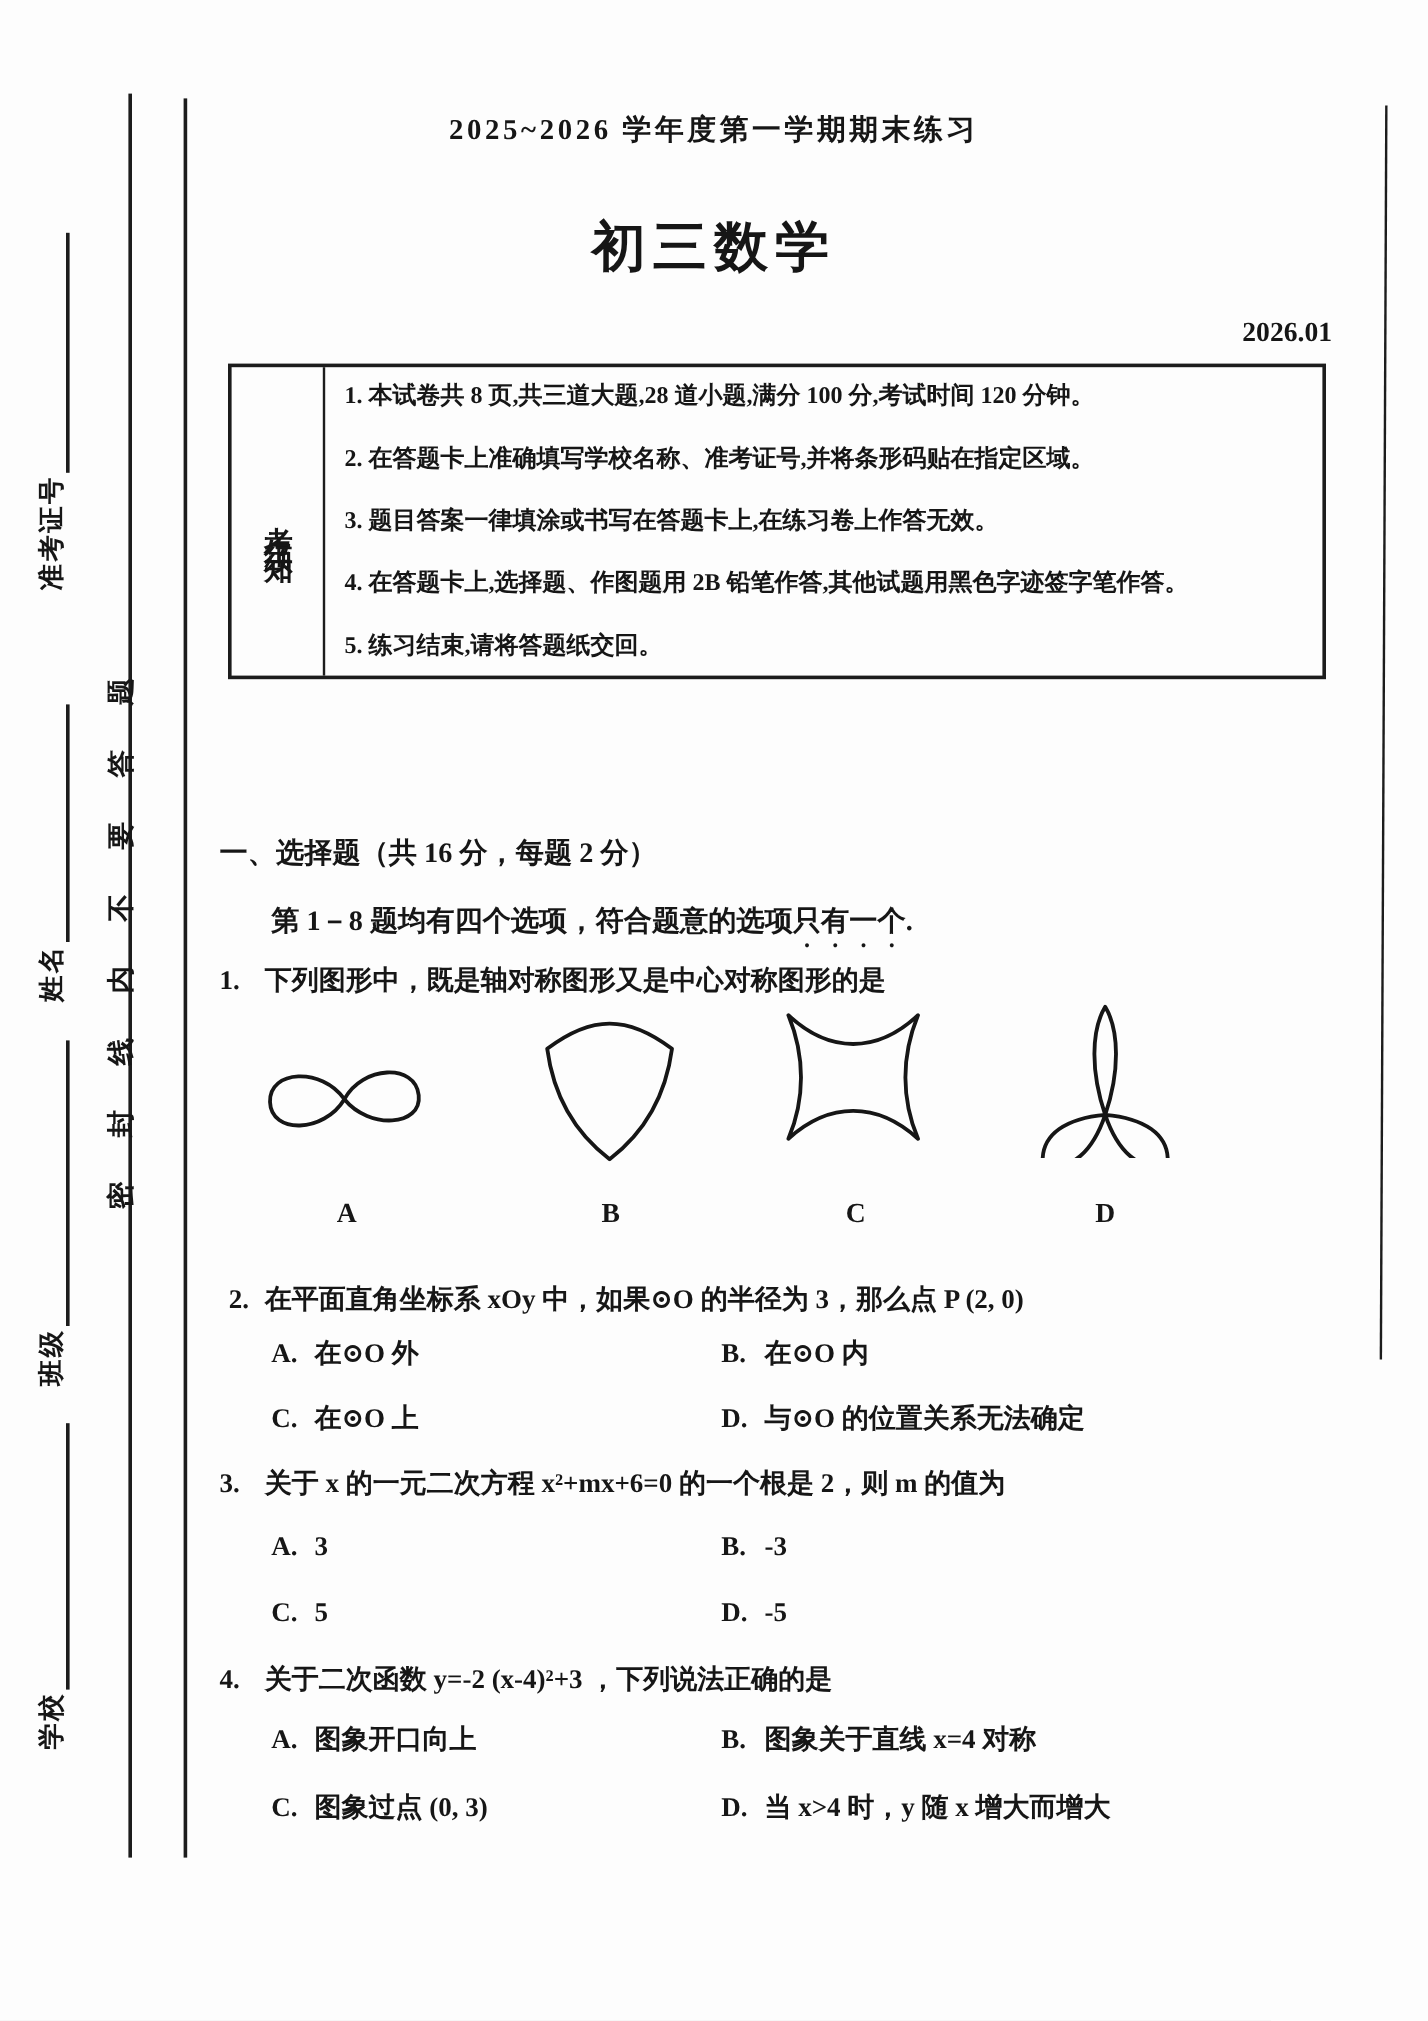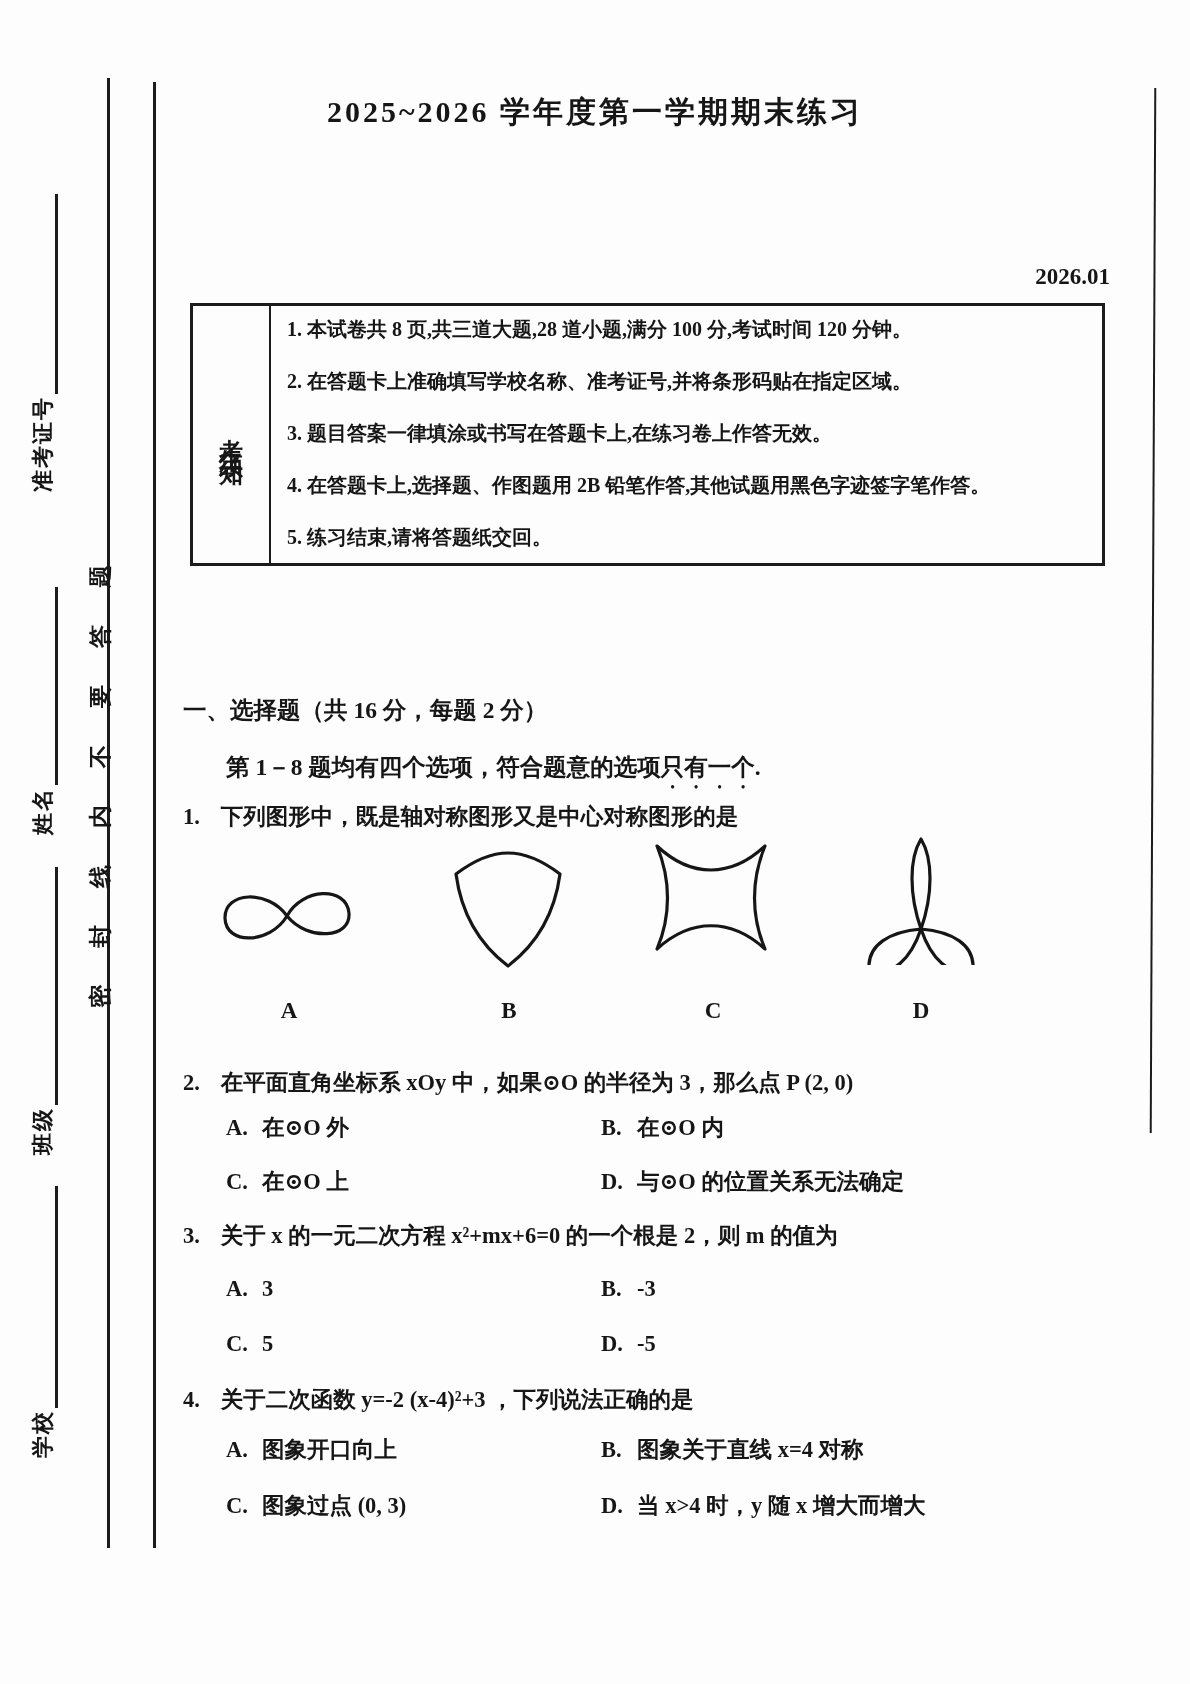--- a/index.html
+++ b/index.html
@@ -28,21 +28,21 @@
     display:inline-block;height:22px;border-bottom:3px solid #1c1c1c;
     vertical-align:bottom;margin-left:2px;
   }
   .seal-band{
     position:absolute;left:116px;top:978px;width:482px;height:30px;line-height:30px;
     transform-origin:0 100%;transform:rotate(-90deg);
     font-size:23px;letter-spacing:37px;white-space:nowrap;
   }
 
   
-  #exam-session{left:140px;top:92px;width:910px;text-align:center;font-size:30px;font-weight:700;letter-spacing:3px;}
+  #exam-session{left:140px;top:92px;width:910px;text-align:center;font-size:24px;font-weight:700;letter-spacing:3px;}
   #paper-title{left:140px;top:176px;width:910px;text-align:center;font-size:45px;font-weight:800;letter-spacing:6px;}
   #paper-date{left:950px;top:264px;width:160px;text-align:right;font-size:23px;}
 
   
   #notice-box{
     left:190px;top:303px;width:915px;height:263px;
     border:3px solid #1c1c1c;display:flex;box-sizing:border-box;
   }
   #notice-label-cell{
     width:76px;border-right:2.5px solid #1c1c1c;flex:0 0 auto;
@@ -92,20 +92,21 @@
   <div class="vfield" style="top:1125px;width:290px;">
     <span>班级</span><span class="blank" style="width:238px;"></span>
   </div>
   <div class="vfield" style="top:1428px;width:275px;">
     <span>学校</span><span class="blank" style="width:222px;"></span>
   </div>
 
   <div class="seal-band">密封线内不要答题</div>
 
   <div class="abs line" id="exam-session">2025~2026 学年度第一学期期末练习</div>
+  <div class="abs line" id="paper-title">初三数学</div>
   <div class="abs line" id="paper-date">2026.01</div>
 
   <div class="abs" id="notice-box">
     <div id="notice-label-cell">
       <div id="notice-label">考生须知</div>
     </div>
     <div id="notice-items">
       <div class="notice-item">1. 本试卷共 8 页,共三道大题,28 道小题,满分 100 分,考试时间 120 分钟。</div>
       <div class="notice-item">2. 在答题卡上准确填写学校名称、准考证号,并将条形码贴在指定区域。</div>
       <div class="notice-item">3. 题目答案一律填涂或书写在答题卡上,在练习卷上作答无效。</div>
@@ -148,21 +149,21 @@
         <path transform="rotate(128)" d="M0,0 C-17,-26 -21,-52 0,-66 C21,-52 17,-26 0,0 Z"></path>
         <path transform="rotate(-128)" d="M0,0 C-17,-26 -21,-52 0,-66 C21,-52 17,-26 0,0 Z"></path>
       </g>
     </svg>
   </div>
   <div class="abs fig-label" style="left:276px;top:998px;">A</div>
   <div class="abs fig-label" style="left:496px;top:998px;">B</div>
   <div class="abs fig-label" style="left:700px;top:998px;">C</div>
   <div class="abs fig-label" style="left:908px;top:998px;">D</div>
 
-  <div class="abs line qline" style="left:183px;top:1067px;">
+  <div class="abs line qline" style="left:183px;top:1067px;text-align:center;">
     <span class="qnum">2.</span>
     <span>在平面直角坐标系 xOy 中，如果⊙O 的半径为 3，那么点 P (2, 0)</span>
   </div>
   <div class="abs line opt-row" style="left:226px;top:1166px;">
     <span class="opt opt-a"><span class="opt-label">C.</span><span>在⊙O 上</span></span><span class="opt"><span class="opt-label">D.</span><span>与⊙O 的位置关系无法确定</span></span>
   </div>
   <div class="abs line opt-row" style="left:226px;top:1112px;">
     <span class="opt opt-a"><span class="opt-label">A.</span><span>在⊙O 外</span></span><span class="opt"><span class="opt-label">B.</span><span>在⊙O 内</span></span>
   </div>
 

